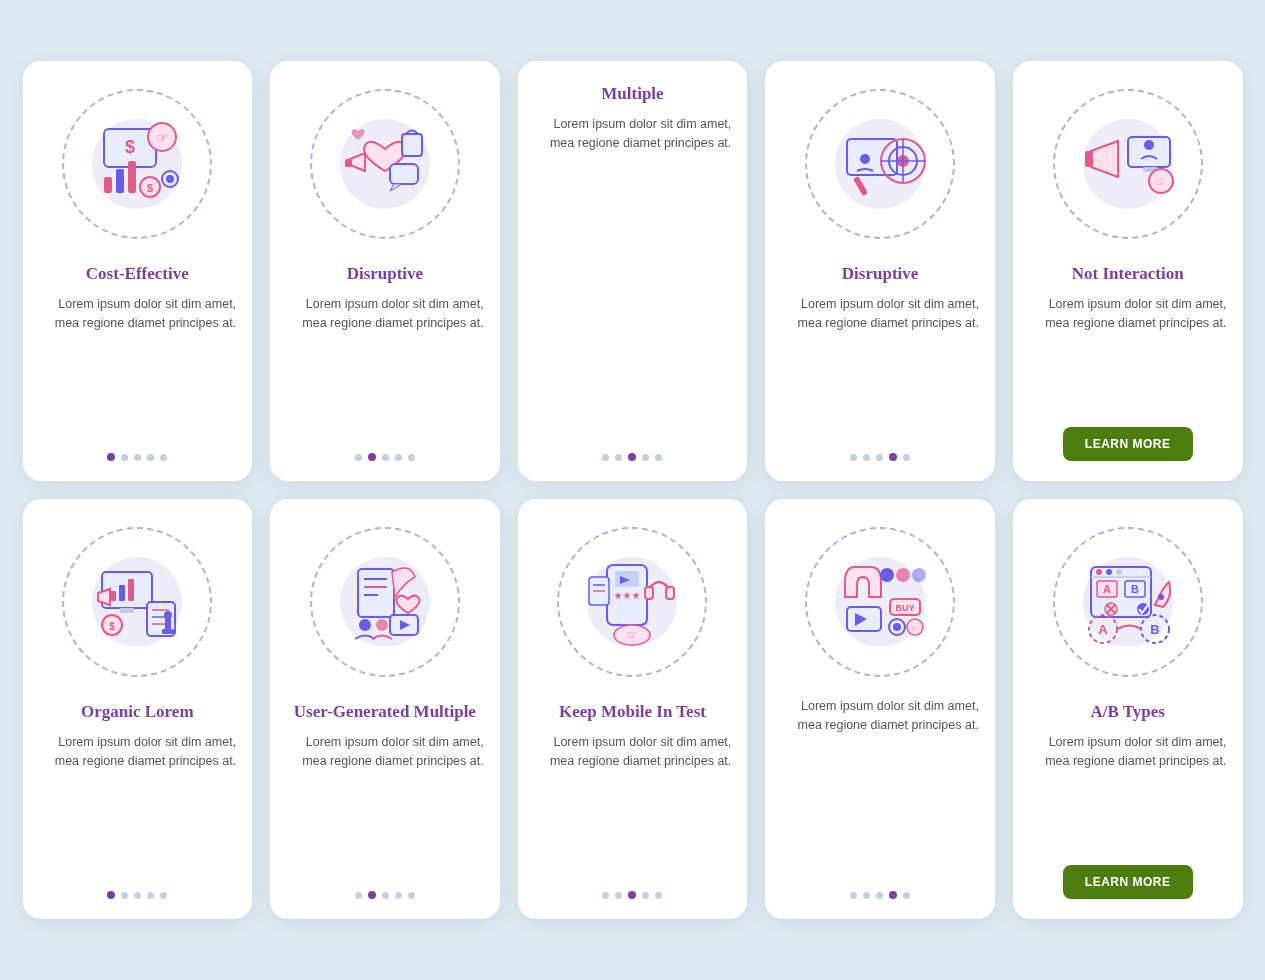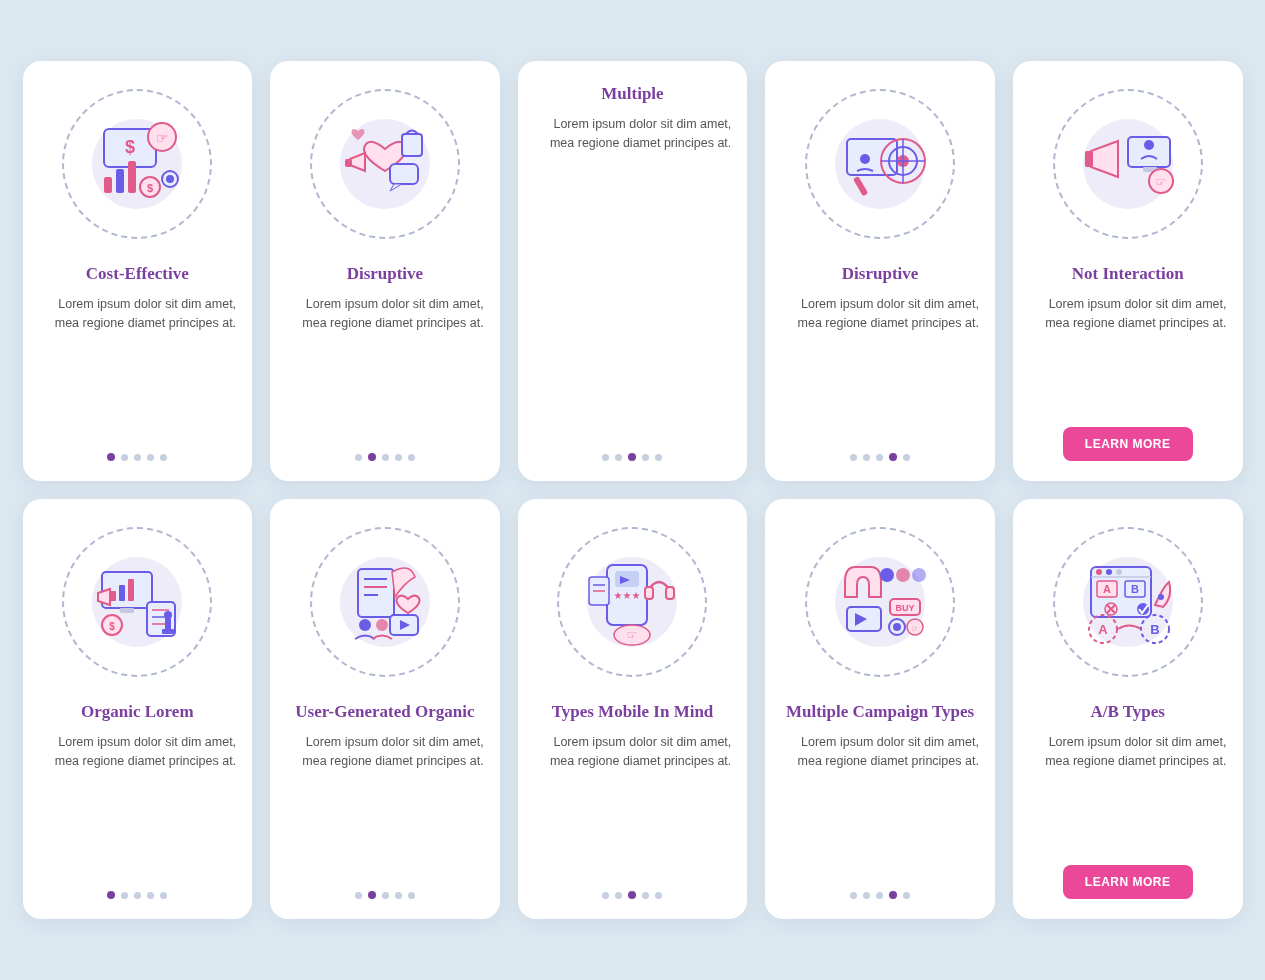--- a/index.html
+++ b/index.html
@@ -87,21 +87,21 @@
       height: 7px;
       border-radius: 50%;
       background: #c5cfe0;
     }
     .dot.active {
       background: #7b3fa0;
       width: 8px;
       height: 8px;
     }
     .learn-btn {
-      background: #ec4899;
+      background: #4d7c0f;
       color: #fff;
       border: none;
       border-radius: 8px;
       padding: 10px 22px;
       font-size: 12px;
       font-weight: 700;
       cursor: pointer;
       margin-top: 14px;
       letter-spacing: 0.5px;
     }
@@ -326,21 +326,21 @@
           <circle cx="35" cy="78" r="6" fill="#6b5ce7"></circle>
           <circle cx="52" cy="78" r="6" fill="#e05a8a" opacity="0.7"></circle>
           <path d="M25 92 Q35 85 45 92" stroke="#6b5ce7" stroke-width="2" fill="none"></path>
           <path d="M42 92 Q52 85 62 92" stroke="#e05a8a" stroke-width="2" fill="none"></path>
 
           <rect x="60" y="68" width="28" height="20" rx="4" fill="#e8ecff" stroke="#6b5ce7" stroke-width="2"></rect>
           <polygon points="70,73 70,83 80,78" fill="#6b5ce7"></polygon>
         </svg>
       </div>
     </div>
-    <div class="card-title">User-Generated Organic</div>
+    <div class="card-title">User-Generated Multiple</div>
     <div class="card-desc">Lorem ipsum dolor sit dim amet, mea regione diamet principes at.</div>
     <div class="dots">
       <div class="dot"></div>
       <div class="dot active"></div>
       <div class="dot"></div>
       <div class="dot"></div>
       <div class="dot"></div>
     </div>
   </div>
 
@@ -364,21 +364,21 @@
 
           <ellipse cx="55" cy="88" rx="18" ry="10" fill="#ffe0ec" stroke="#e05a8a" stroke-width="1.5"></ellipse>
           <text x="55" y="92" text-anchor="middle" font-size="12" fill="#e05a8a">☞</text>
 
           <rect x="12" y="30" width="20" height="28" rx="3" fill="#e8ecff" stroke="#6b5ce7" stroke-width="1.5"></rect>
           <line x1="16" y1="38" x2="28" y2="38" stroke="#6b5ce7" stroke-width="1.5"></line>
           <line x1="16" y1="44" x2="28" y2="44" stroke="#e05a8a" stroke-width="1.5"></line>
         </svg>
       </div>
     </div>
-    <div class="card-title">Types Mobile In Mind</div>
+    <div class="card-title">Keep Mobile In Test</div>
     <div class="card-desc">Lorem ipsum dolor sit dim amet, mea regione diamet principes at.</div>
     <div class="dots">
       <div class="dot"></div>
       <div class="dot"></div>
       <div class="dot active"></div>
       <div class="dot"></div>
       <div class="dot"></div>
     </div>
   </div>
 
@@ -402,21 +402,20 @@
           <text x="80" y="64" text-anchor="middle" font-size="9" fill="#e05a8a" font-weight="bold">BUY</text>
 
           <circle cx="72" cy="80" r="8" fill="#e8ecff" stroke="#6b5ce7" stroke-width="2"></circle>
           <circle cx="72" cy="80" r="4" fill="#6b5ce7"></circle>
 
           <circle cx="90" cy="80" r="8" fill="#ffe0ec" stroke="#e05a8a" stroke-width="1.5"></circle>
           <text x="90" y="84" text-anchor="middle" font-size="8" fill="#e05a8a">☞</text>
         </svg>
       </div>
     </div>
-    <div class="card-title">Multiple Campaign Types</div>
     <div class="card-desc">Lorem ipsum dolor sit dim amet, mea regione diamet principes at.</div>
     <div class="dots">
       <div class="dot"></div>
       <div class="dot"></div>
       <div class="dot"></div>
       <div class="dot active"></div>
       <div class="dot"></div>
     </div>
   </div>
 

